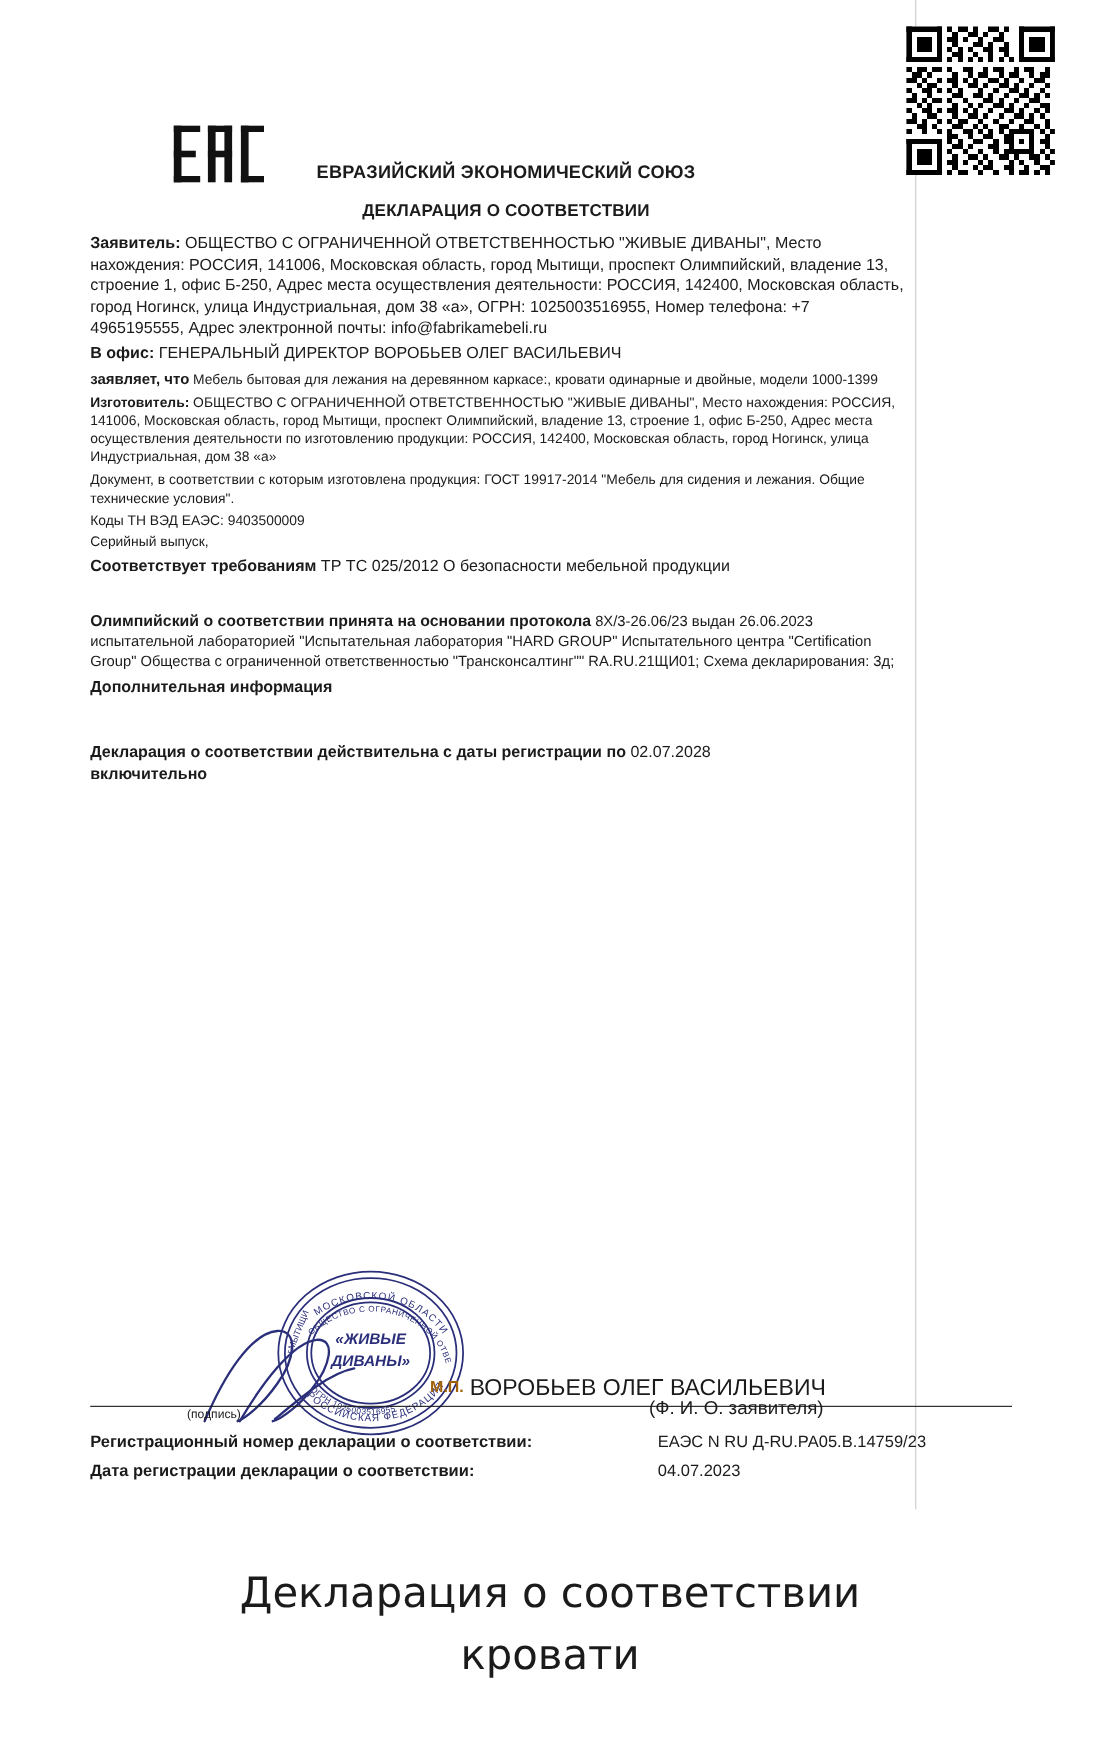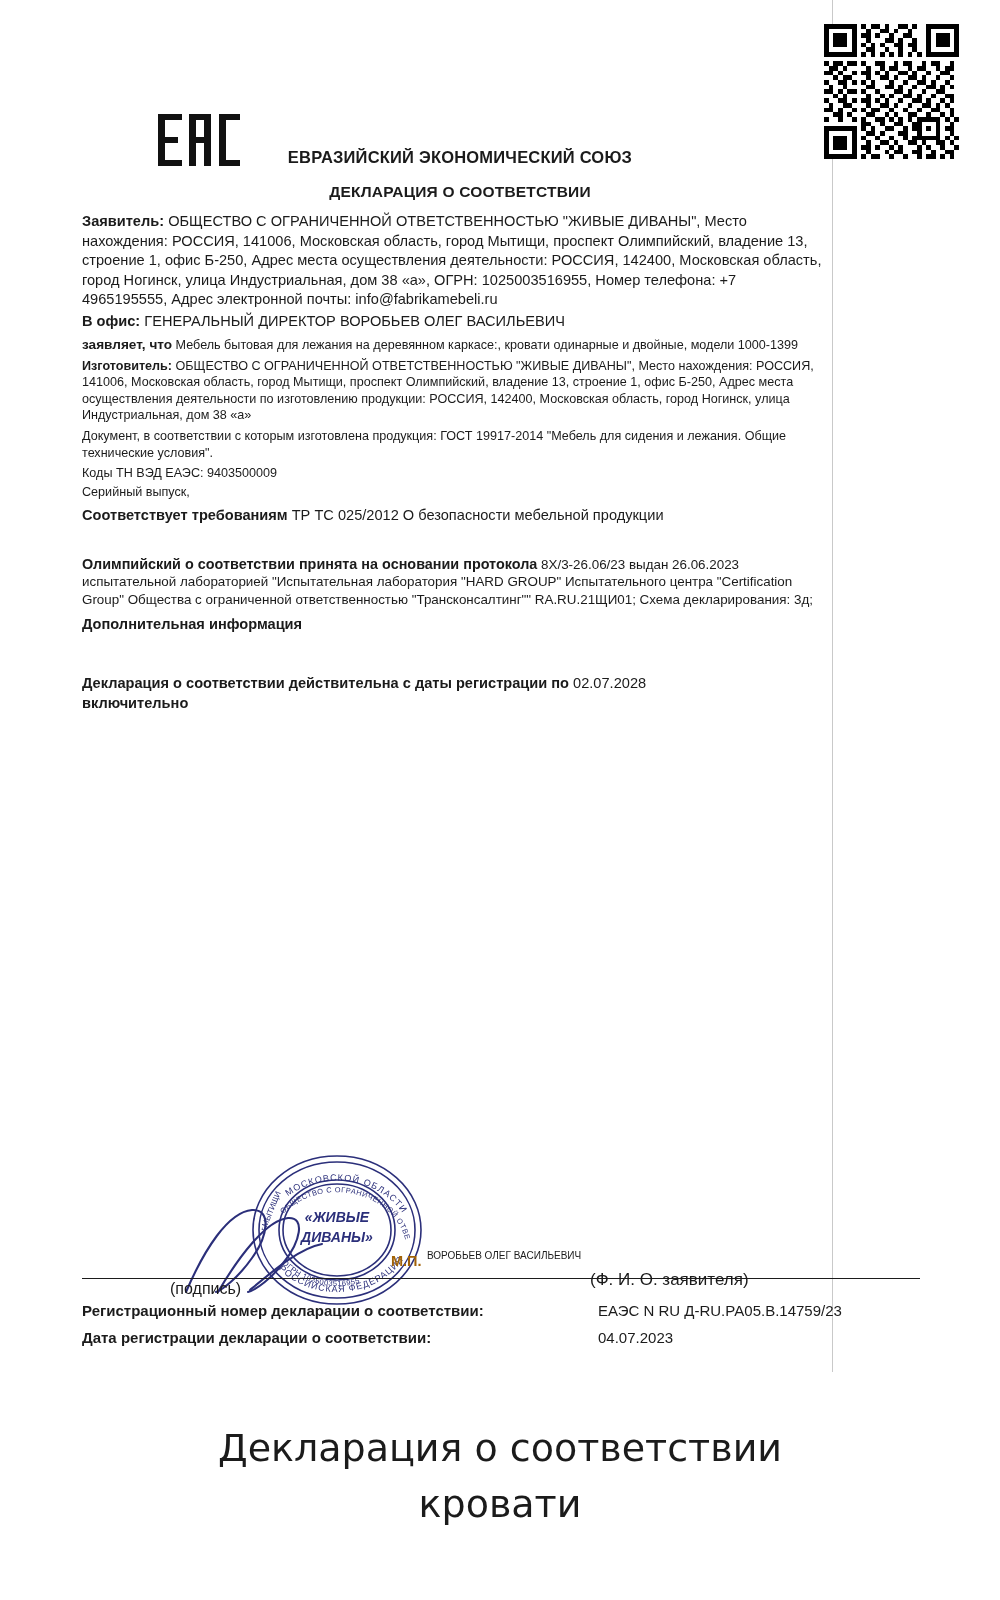--- a/index.html
+++ b/index.html
@@ -90,32 +90,32 @@
     width: 210px; height: 110px;
   }
   .mp {
     position: absolute;
     left: 262px; top: 103px;
     font-size: 14.5px; font-weight: bold; color: #a16207; margin-left: 47px;
   }
   .sig-name {
     position: absolute;
     left: 345px; top: 100px;
-    font-size: 10px;
+    font-size: 21px;
   }
   .sig-line {
     position: absolute;
     left: 0px; top: 128px;
     width: 838px; height: 1px;
     background: #1b1b1b;
   }
   .sig-cap-left {
     position: absolute;
     left: 88px; top: 130px;
-    font-size: 16px;
+    font-size: 11px;
   }
   .sig-cap-right {
     position: absolute;
     left: 508px; top: 120px;
     font-size: 17px;
   }
 
   .reg-rows {
     position: absolute;
     left: 82px; top: 1302px;

